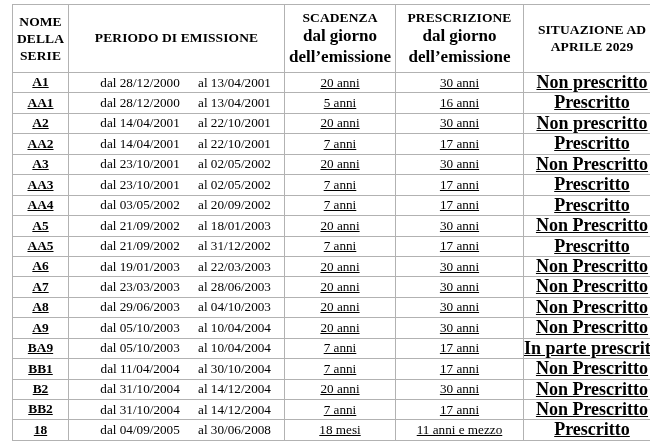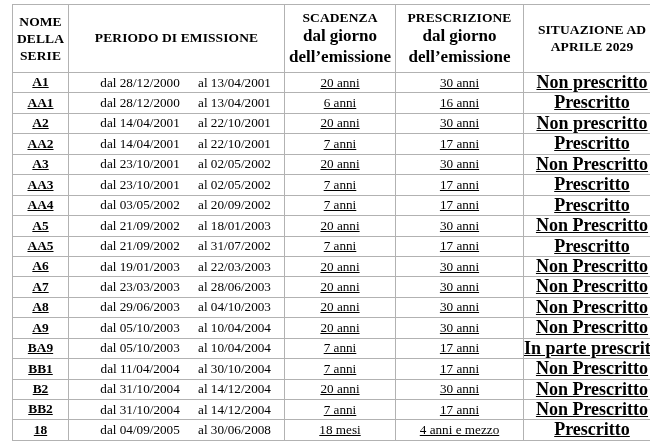--- a/index.html
+++ b/index.html
@@ -142,21 +142,21 @@
         <tr>
           <td class="cell-name">A1</td>
           <td class="cell-period"><span class="p-from">dal 28/12/2000</span><span class="p-to">al 13/04/2001</span></td>
           <td class="cell-scad">20 anni</td>
           <td class="cell-presc">30 anni</td>
           <td class="cell-sit">Non prescritto</td>
         </tr>
         <tr>
           <td class="cell-name">AA1</td>
           <td class="cell-period"><span class="p-from">dal 28/12/2000</span><span class="p-to">al 13/04/2001</span></td>
-          <td class="cell-scad">6 anni</td>
+          <td class="cell-scad">5 anni</td>
           <td class="cell-presc">16 anni</td>
           <td class="cell-sit">Prescritto</td>
         </tr>
         <tr>
           <td class="cell-name">A2</td>
           <td class="cell-period"><span class="p-from">dal 14/04/2001</span><span class="p-to">al 22/10/2001</span></td>
           <td class="cell-scad">20 anni</td>
           <td class="cell-presc">30 anni</td>
           <td class="cell-sit">Non prescritto</td>
         </tr>
@@ -190,21 +190,21 @@
         </tr>
         <tr>
           <td class="cell-name">A5</td>
           <td class="cell-period"><span class="p-from">dal 21/09/2002</span><span class="p-to">al 18/01/2003</span></td>
           <td class="cell-scad">20 anni</td>
           <td class="cell-presc">30 anni</td>
           <td class="cell-sit">Non Prescritto</td>
         </tr>
         <tr>
           <td class="cell-name">AA5</td>
-          <td class="cell-period"><span class="p-from">dal 21/09/2002</span><span class="p-to">al 31/07/2002</span></td>
+          <td class="cell-period"><span class="p-from">dal 21/09/2002</span><span class="p-to">al 31/12/2002</span></td>
           <td class="cell-scad">7 anni</td>
           <td class="cell-presc">17 anni</td>
           <td class="cell-sit">Prescritto</td>
         </tr>
         <tr>
           <td class="cell-name">A6</td>
           <td class="cell-period"><span class="p-from">dal 19/01/2003</span><span class="p-to">al 22/03/2003</span></td>
           <td class="cell-scad">20 anni</td>
           <td class="cell-presc">30 anni</td>
           <td class="cell-sit">Non Prescritto</td>
@@ -255,18 +255,18 @@
           <td class="cell-name">BB2</td>
           <td class="cell-period"><span class="p-from">dal 31/10/2004</span><span class="p-to">al 14/12/2004</span></td>
           <td class="cell-scad">7 anni</td>
           <td class="cell-presc">17 anni</td>
           <td class="cell-sit">Non Prescritto</td>
         </tr>
         <tr>
           <td class="cell-name">18</td>
           <td class="cell-period"><span class="p-from">dal 04/09/2005</span><span class="p-to">al 30/06/2008</span></td>
           <td class="cell-scad">18 mesi</td>
-          <td class="cell-presc">4 anni e mezzo</td>
+          <td class="cell-presc">11 anni e mezzo</td>
           <td class="cell-sit">Prescritto</td>
         </tr>
       </tbody>
   </table>
 </div>
 
 </body></html>

